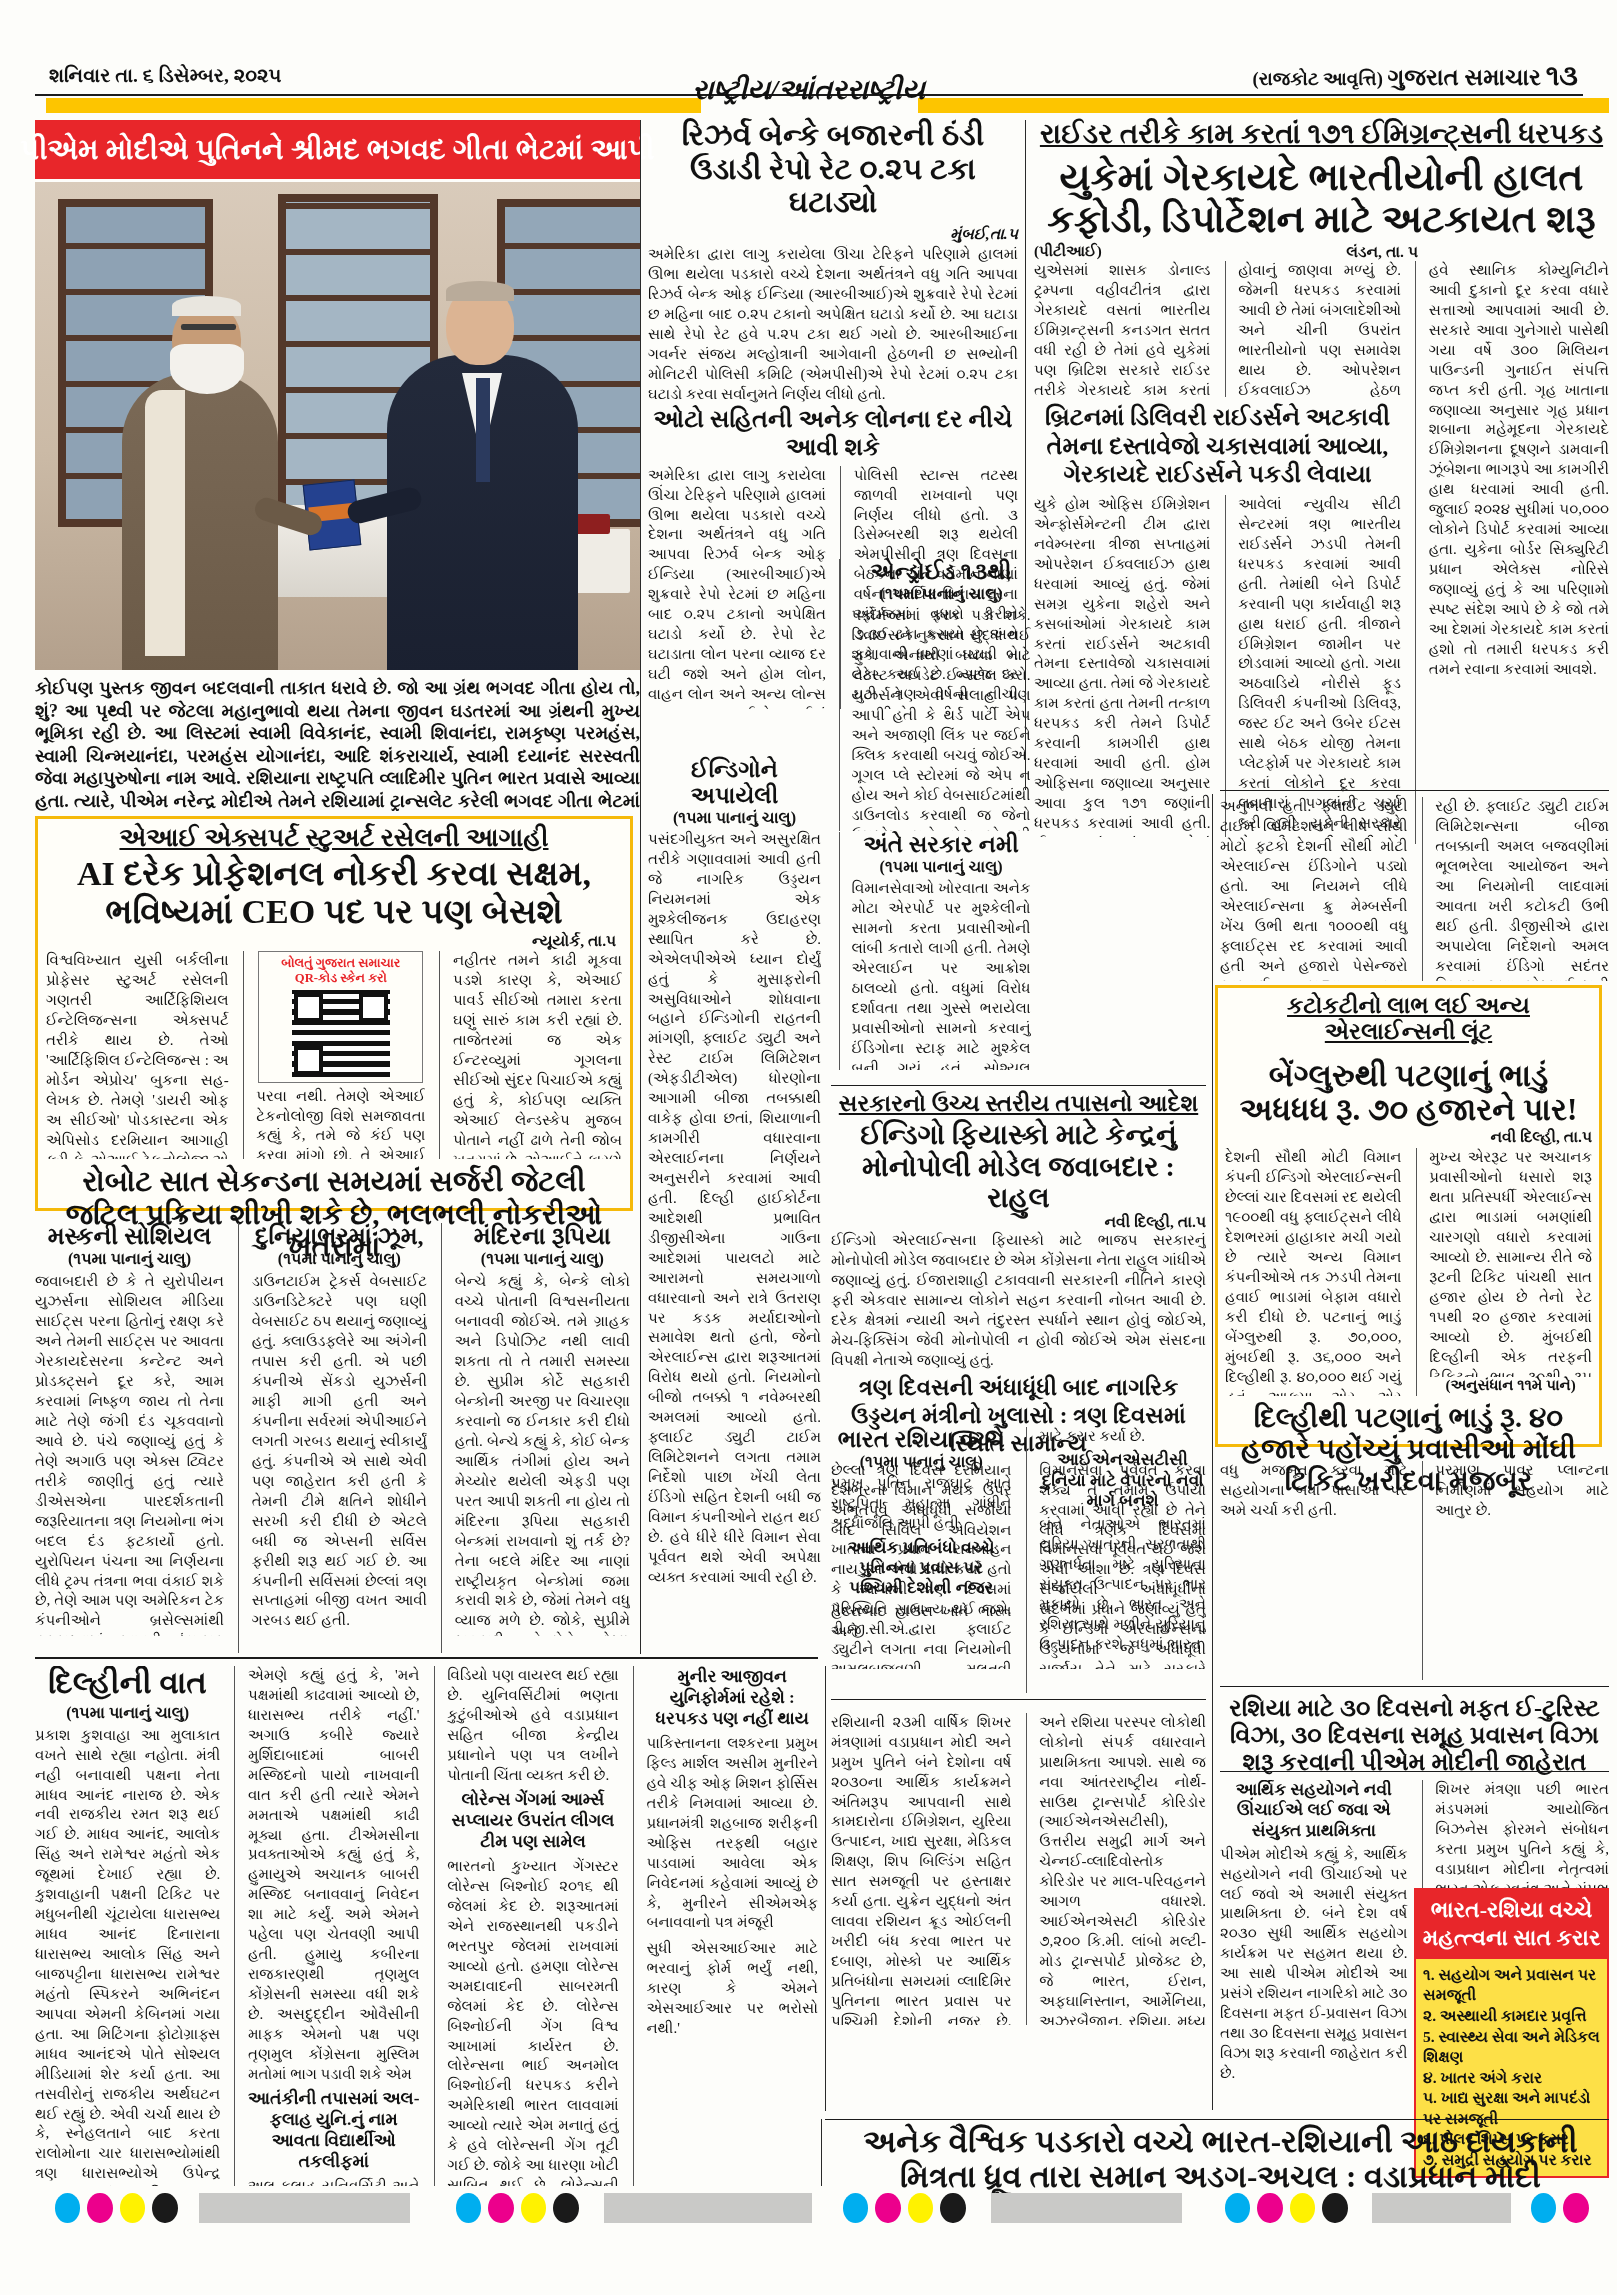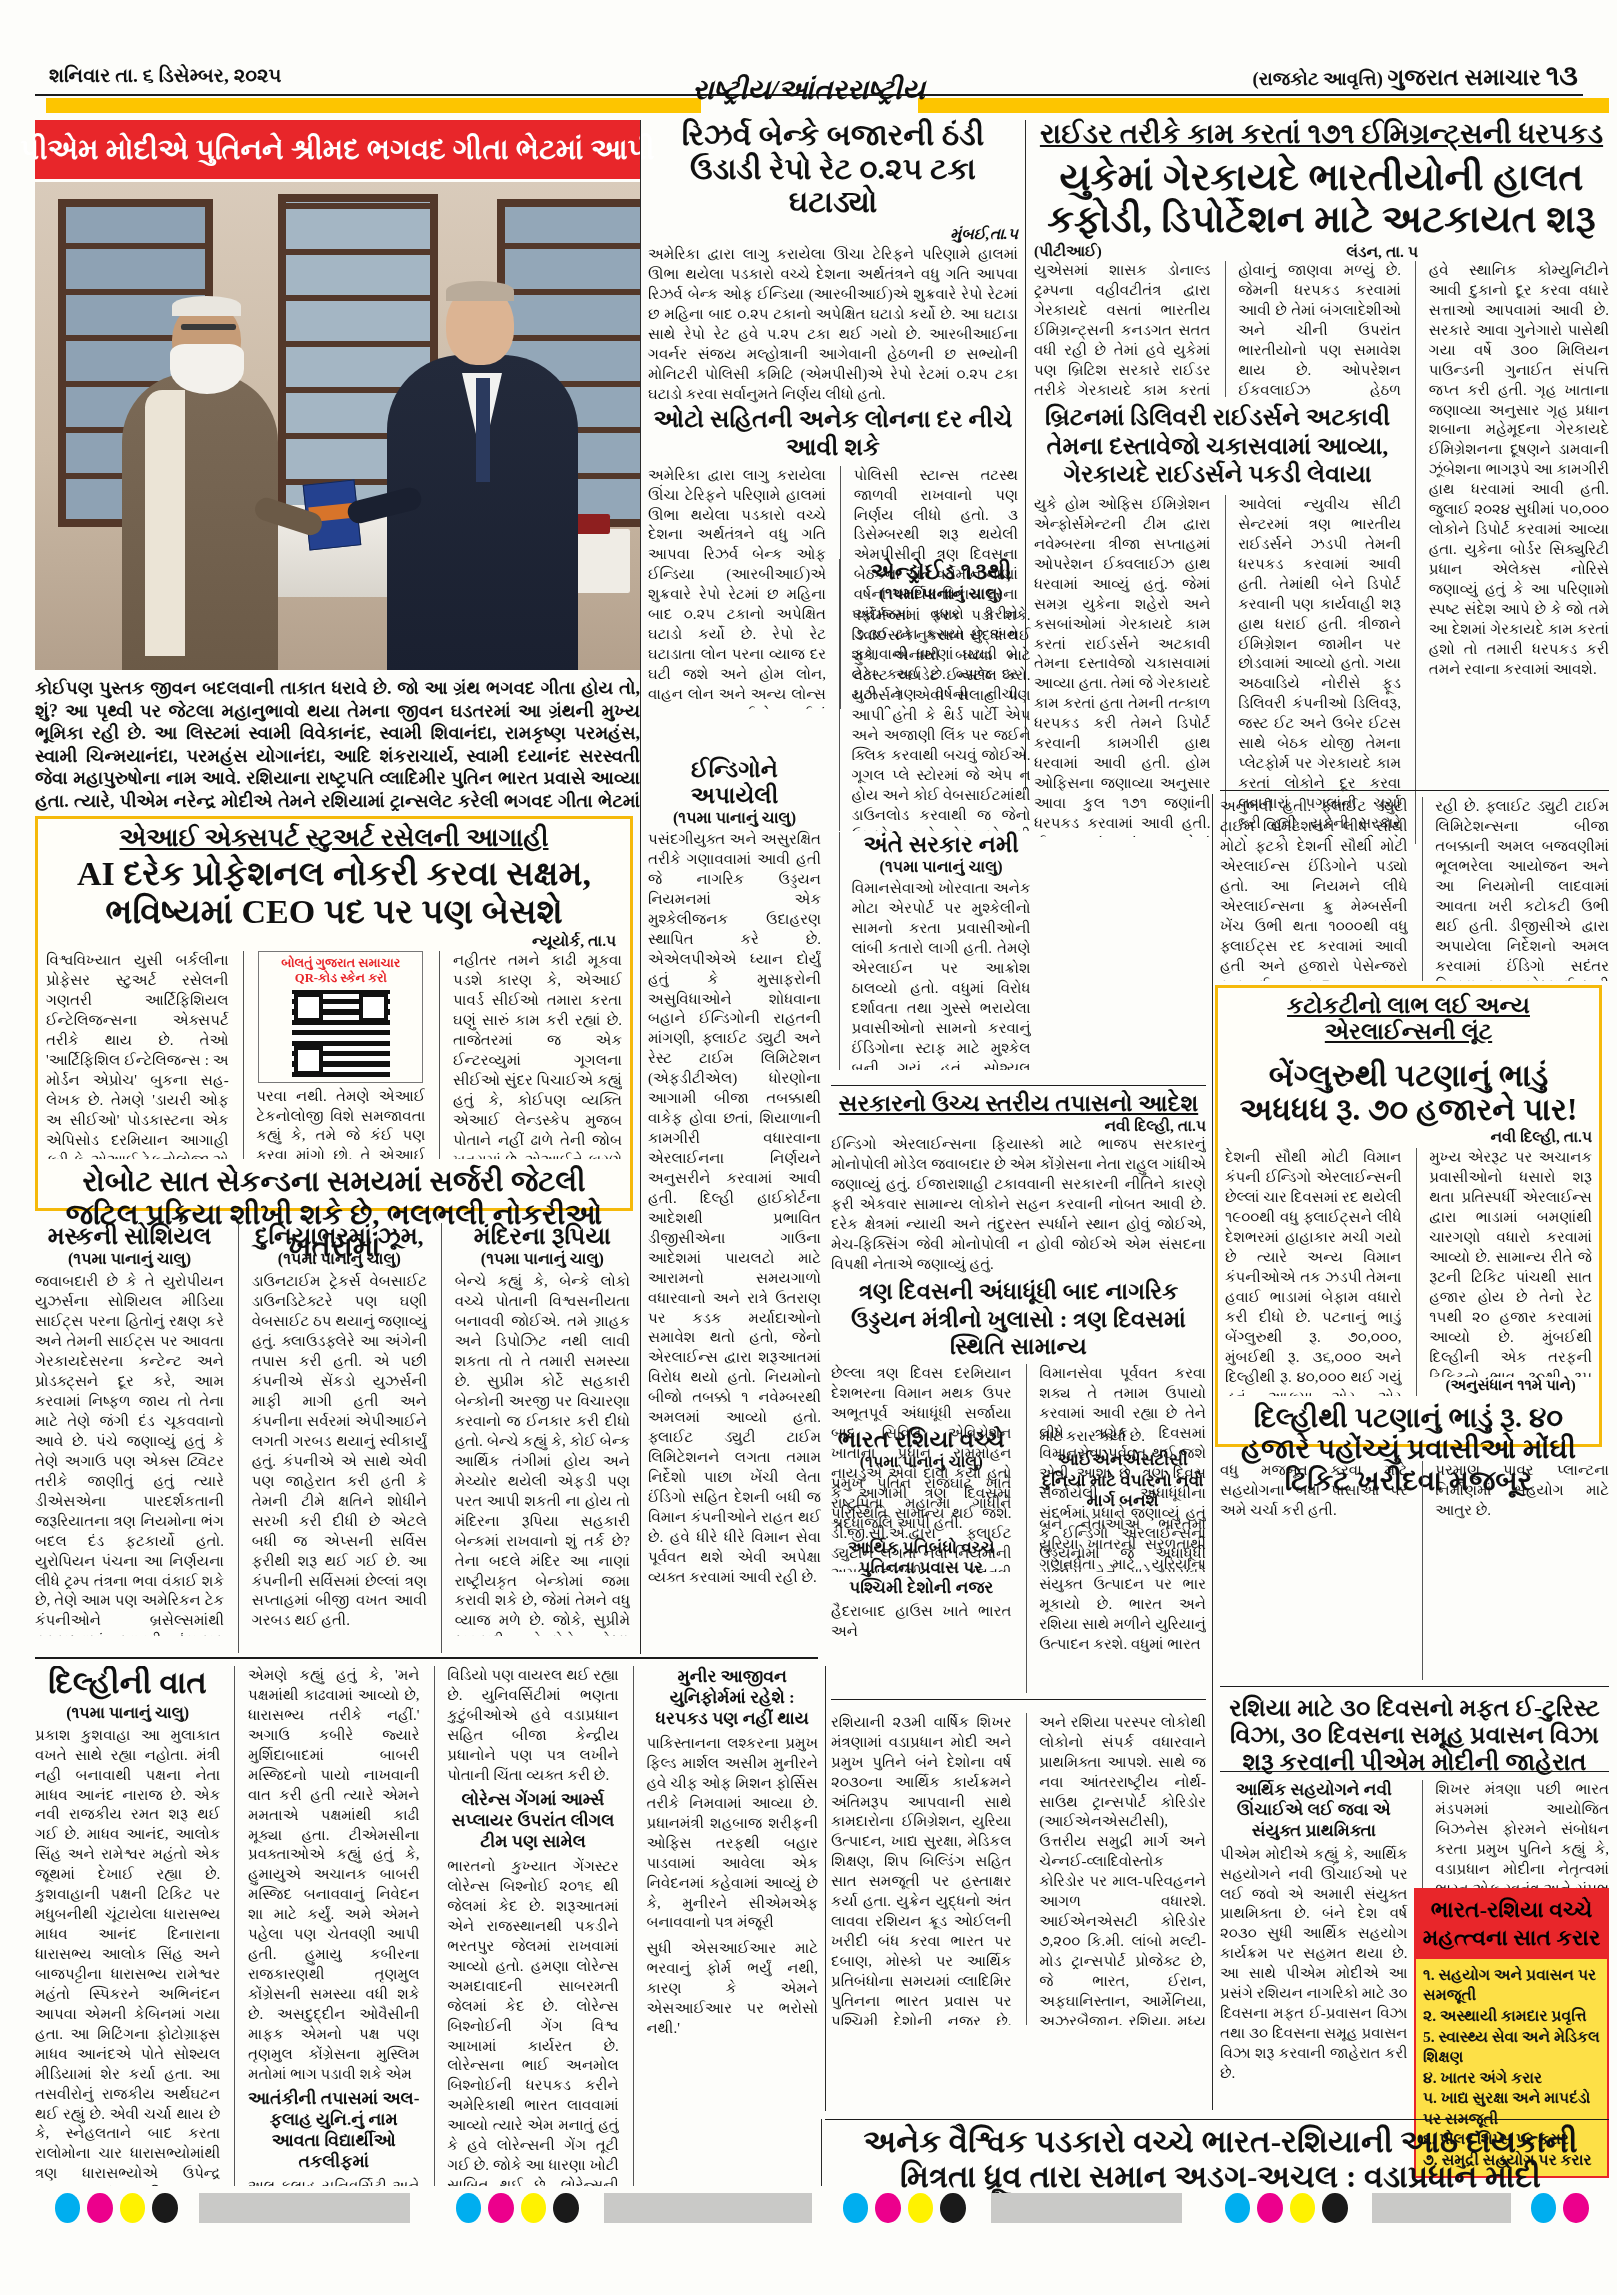--- a/index.html
+++ b/index.html
@@ -164,20 +164,21 @@
   </div>
   <div class="abs" style="left:839px;top:832px;width:179px;border-left:0.6px solid #555;padding-left:11.6px;">
     <div class="hl" style="font-size:23px;">અંતે સરકાર નમી</div>
     <div class="note">(૧પમા પાનાનું ચાલુ)</div>
     <div class="just body-txt" style="height:191px;margin-top:3.5px;">વિમાનસેવાઓ ખોરવાતા અનેક મોટા એરપોર્ટ પર મુશ્કેલીનો સામનો કરતા પ્રવાસીઓની લાંબી કતારો લાગી હતી. તેમણે એરલાઈન પર આક્રોશ ઠાલવ્યો હતો. વધુમાં વિરોધ દર્શાવતા તથા ગુસ્સે ભરાયેલા પ્રવાસીઓનો સામનો કરવાનું ઈંડિગોના સ્ટાફ માટે મુશ્કેલ બની ગયું હતું. સોશ્યલ મિડિયામાં ઈંડિગો એરલાઈન્સ પર લોકોએ પસ્તાળ પાડી હતી અને પ્રવાસીઓને અભૂતપૂર્વ કટોકટીમાં ધકેલવા બદલ તેમને માથે માછલા ધોવામાં આવ્યા હતા. ઈંડિગો એરલાઈન્સ તરફથી લૂલો બચાવ કરતા</div>
   </div>
 
   <div class="abs hrule" style="left:831px;top:1085px;width:375px;height:1.2px;"></div>
   <div class="abs" style="left:831px;top:1091px;width:375px;">
     <div class="kick" style="font-size:23px;">સરકારનો ઉચ્ચ સ્તરીય તપાસનો આદેશ</div>
+    <div class="hl" style="font-size:28px;margin-top:2.3px;">ઈન્ડિગો ફિયાસ્કો માટે કેન્દ્રનું મોનોપોલી મોડેલ જવાબદાર : રાહુલ</div>
     <div class="dl">નવી દિલ્હી, તા.પ</div>
     <div class="just body-txt">ઈન્ડિગો એરલાઈન્સના ફિયાસ્કો માટે ભાજપ સરકારનું મોનોપોલી મોડેલ જવાબદાર છે એમ કોંગ્રેસના નેતા રાહુલ ગાંધીએ જણાવ્યું હતું. ઈજારાશાહી ટકાવવાની સરકારની નીતિને કારણે ફરી એકવાર સામાન્ય લોકોને સહન કરવાની નોબત આવી છે. દરેક ક્ષેત્રમાં ન્યાયી અને તંદુરસ્ત સ્પર્ધાને સ્થાન હોવું જોઈએ, મેચ-ફિક્સિંગ જેવી મોનોપોલી ન હોવી જોઈએ એમ સંસદના વિપક્ષી નેતાએ જણાવ્યું હતું.</div>
     <div class="subhl" style="font-size:23px;margin-top:3.5px;">ત્રણ દિવસની અંધાધૂંધી બાદ નાગરિક ઉડ્ડયન મંત્રીનો ખુલાસો : ત્રણ દિવસમાં સ્થિતિ સામાન્ય</div>
     <div class="colgrid cg-rule" style="grid-template-columns:1fr 1fr;margin-top:3.5px;">
       <div class="just body-txt" style="height:208px;">છેલ્લા ત્રણ દિવસ દરમિયાન દેશભરના વિમાન મથક ઉપર અભૂતપૂર્વ અંધાધૂંધી સર્જાયા બાદ સિવિલ એવિયેશન ખાતાના પ્રધાન રામમોહન નાયડુએ એવો દાવો કર્યો હતો કે આગામી ત્રણ દિવસમાં પરિસ્થિતિ સામાન્ય થઈ જશે. ડી.જી.સી.એ.દ્વારા ફ્લાઈટ ડ્યુટીને લગતા નવા નિયમોની અમલબજવણી મુલતવી રાખવામાં આવી છે અને ખોરવાયેલી</div>
       <div class="just body-txt" style="height:208px;">વિમાનસેવા પૂર્વવત કરવા શક્ય તે તમામ ઉપાયો કરવામાં આવી રહ્યા છે તેને લીધે ત્રણેક દિવસમાં વિમાનસેવા પૂર્વવત થઈ જશે એવી આશા છે. ત્રણ દિવસ સર્જાયેલી અંધાધૂંધીના સંદર્ભમાં પ્રધાને જણાવ્યું હતું કે ઈન્ડિગો એરલાઈન્સના ઉડ્ડયનોમાં જે અંધાધૂંધી સર્જાય તેને માટે સરકારે ઉચ્ચ સ્તરની તપાસનો આદેશ આપ્યો છે.</div>
     </div>
   </div>
 
   <div class="abs hrule" style="left:831px;top:1699px;width:375px;height:1.2px;"></div>
@@ -260,21 +261,21 @@
     <div style="overflow:hidden;">
       <div class="subhl" style="font-size:17px;margin-bottom:3.5px;">આર્થિક સહયોગને નવી ઊંચાઈએ લઈ જવા એ સંયુક્ત પ્રાથમિક્તા</div>
       <div class="just body-txt">પીએમ મોદીએ કહ્યું કે, આર્થિક સહયોગને નવી ઊંચાઈઓ પર લઈ જવો એ અમારી સંયુક્ત પ્રાથમિક્તા છે. બંને દેશ વર્ષ ૨૦૩૦ સુધી આર્થિક સહયોગ કાર્યક્રમ પર સહમત થયા છે. આ સાથે પીએમ મોદીએ આ પ્રસંગે રશિયન નાગરિકો માટે ૩૦ દિવસના મફત ઈ-પ્રવાસન વિઝા તથા ૩૦ દિવસના સમૂહ પ્રવાસન વિઝા શરૂ કરવાની જાહેરાત કરી છે.</div>
     </div>
     <div style="overflow:hidden;">
       <div class="just body-txt">શિખર મંત્રણા પછી ભારત મંડપમમાં આયોજિત બિઝનેસ ફોરમને સંબોધન કરતા પ્રમુખ પુતિને કહ્યું કે, વડાપ્રધાન મોદીના નેતૃત્વમાં ભારત એક સ્વતંત્ર અને સંપ્રભુ નીતિનું સંચાલન કરી રહ્યું છે અને સાથે ખૂબ સારા પરિણામ મેળવી રહ્યું છે. પીએમ મોદીની દૂરદર્શી આર્થિક નીતિઓ અને મેક ઈન ઈન્ડિયા જેવી ઐતિહાસિક પહેલના કારણે ભારત આત્મનિર્ભર બની રહ્યું છે.</div>
     </div>
   </div>
 
   <div class="abs" style="left:1414px;top:1888px;width:195px;">
-    <div class="b ctr" style="background:#e8262a;color:#000000;font-size:22px;line-height:1.25;padding:8px 4.6px;">ભારત-રશિયા વચ્ચે મહત્ત્વના સાત કરાર</div>
+    <div class="b ctr" style="background:#e8262a;color:#ffffff;font-size:22px;line-height:1.25;padding:8px 4.6px;">ભારત-રશિયા વચ્ચે મહત્ત્વના સાત કરાર</div>
     <div style="border:2.9px solid #e8262a;border-top:none;background:#fde047;padding:5.8px 7px;">
       <div class="b" style="font-size:15.6px;line-height:1.32;">૧. સહયોગ અને પ્રવાસન પર સમજૂતી</div>
       <div class="b" style="font-size:15.6px;line-height:1.32;">૨. અસ્થાયી કામદાર પ્રવૃત્તિ</div>
       <div class="b" style="font-size:15.6px;line-height:1.32;">5. સ્વાસ્થ્ય સેવા અને મેડિકલ શિક્ષણ</div>
       <div class="b" style="font-size:15.6px;line-height:1.32;">૪. ખાતર અંગે કરાર</div>
       <div class="b" style="font-size:15.6px;line-height:1.32;">પ. ખાદ્ય સુરક્ષા અને માપદંડો પર સમજૂતી</div>
       <div class="b" style="font-size:15.6px;line-height:1.32;">૬. પોલર શિપ્સ પર કરાર</div>
       <div class="b" style="font-size:15.6px;line-height:1.32;">૭. સમુદ્રી સહયોગ પર કરાર</div>
     </div>
   </div>

